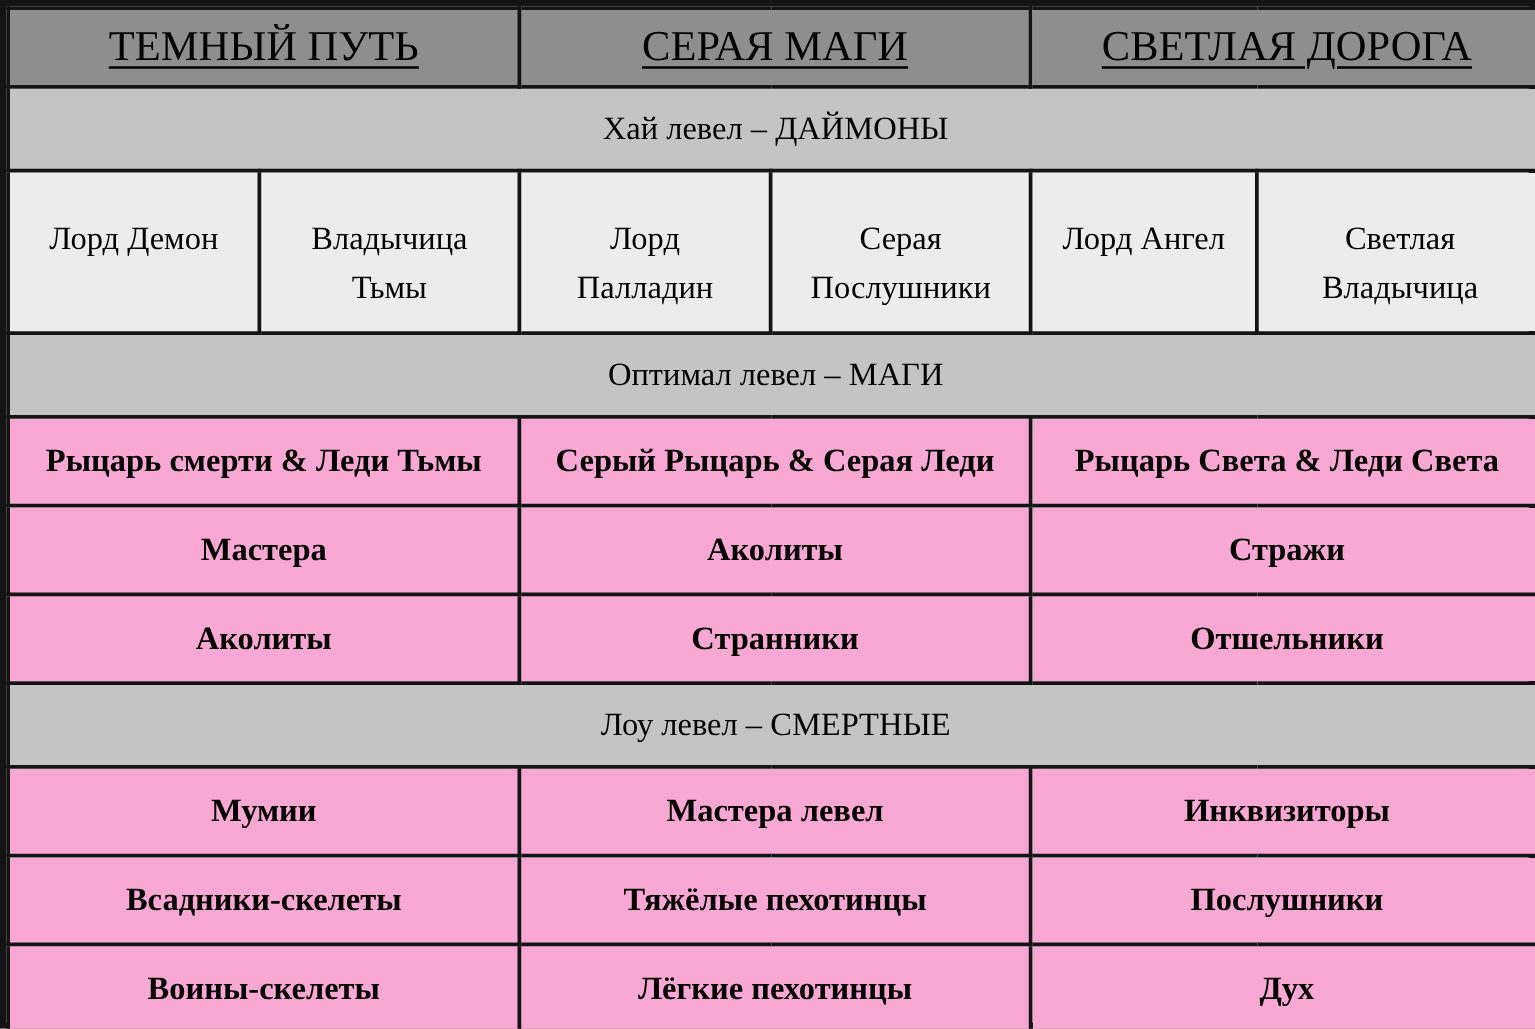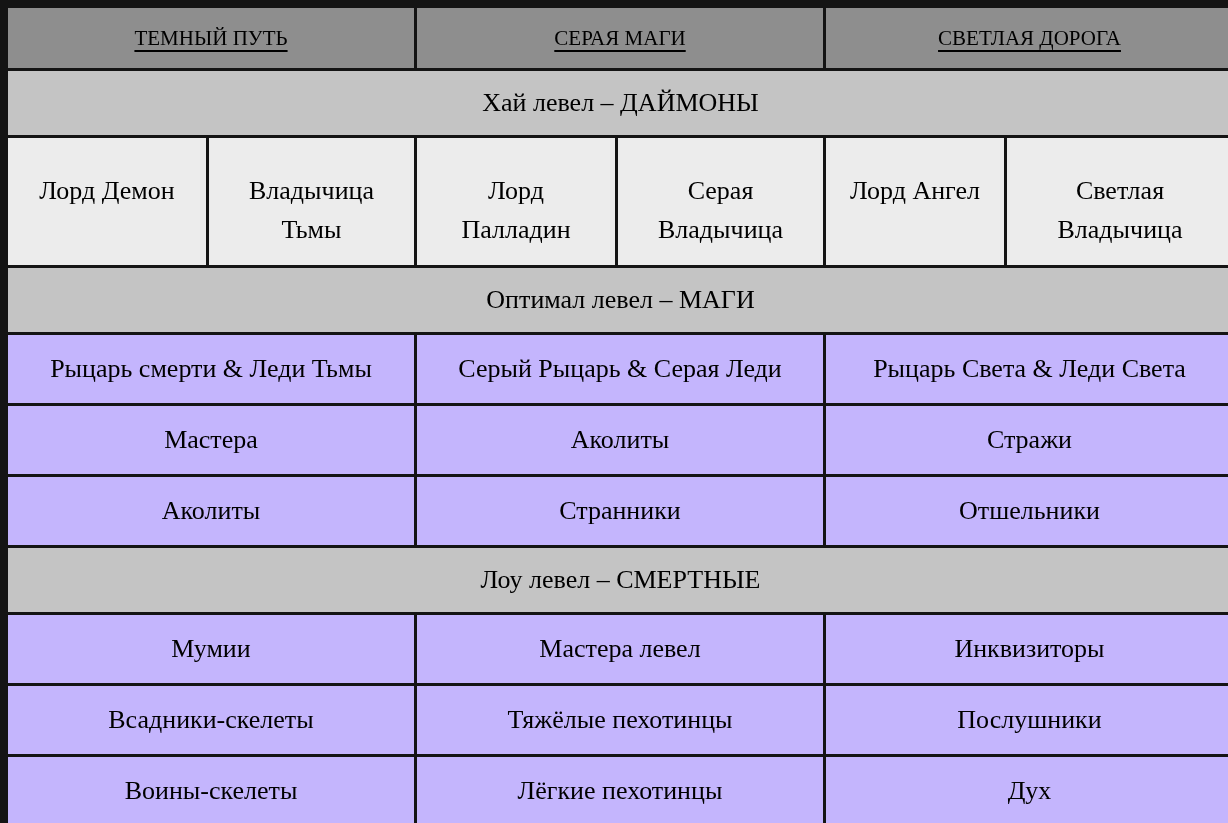--- a/index.html
+++ b/index.html
@@ -30,34 +30,35 @@
     text-align: center;
     vertical-align: middle;
     font-size: 26px;
     line-height: 1.25;
     padding: 2px 6px;
     overflow: hidden;
   }
   tr.row-head td {
     background: #8e8e8e;
     height: 56px;
-    font-size: 21px;
+    font-size: 34px;
   }
   tr.row-head .u {
     text-decoration: underline;
     text-underline-offset: 5px;
     text-decoration-thickness: 2px;
   }
   tr.row-section td {
     background: #c4c4c4;
     height: 60px;
   }
   tr.row-data td {
-    background: #c4b5fd;
+    background: #f9a8d4;
     height: 64px;
+    font-weight: bold;
   }
   tr.row-six td {
     background: #ececec;
     height: 92px;
     vertical-align: top;
     padding-top: 33px;
     line-height: 1.5;
     white-space: pre-line;
   }
 </style>
@@ -86,21 +87,21 @@
       <td colspan="6">Хай левел – ДАЙМОНЫ</td>
     </tr>
 
     <tr class="row-six">
       <td>Лорд Демон</td>
       <td>Владычица
 Тьмы</td>
       <td>Лорд
 Палладин</td>
       <td>Серая
-Владычица</td>
+Послушники</td>
       <td>Лорд Ангел</td>
       <td>Светлая
 Владычица</td>
     </tr>
 
     <tr class="row-section">
       <td colspan="6">Оптимал левел – МАГИ</td>
     </tr>
 
     <tr class="row-data">

